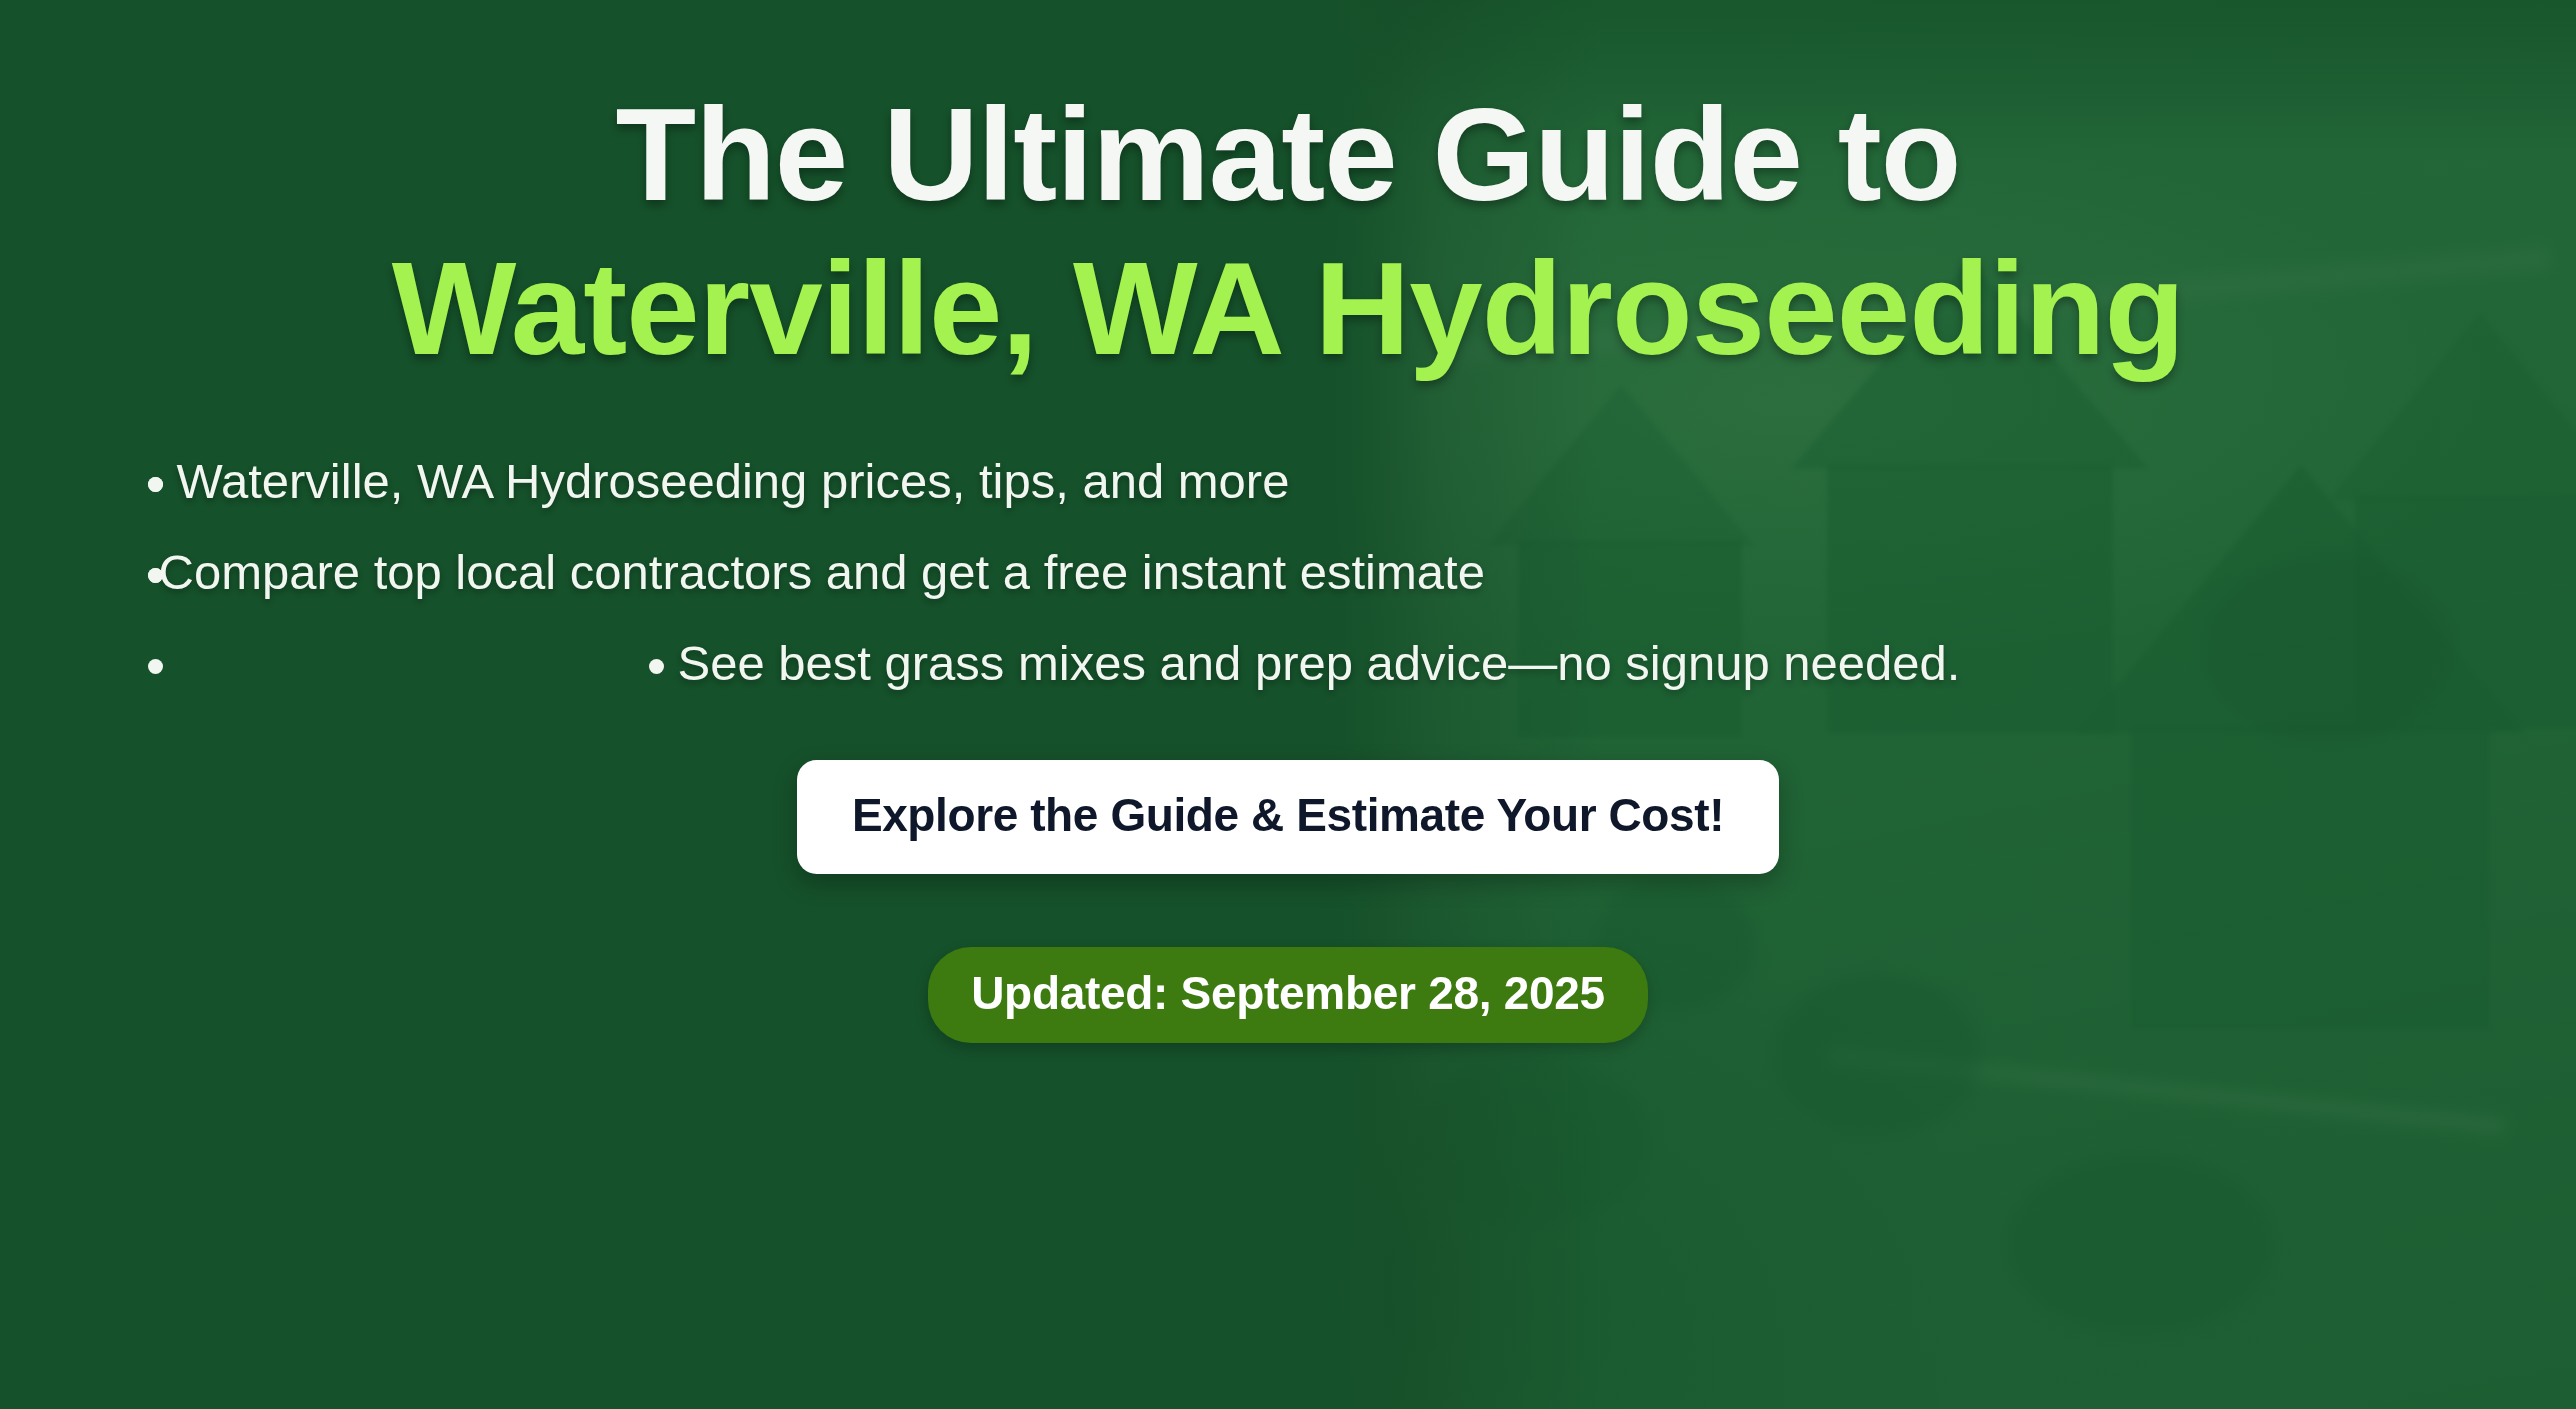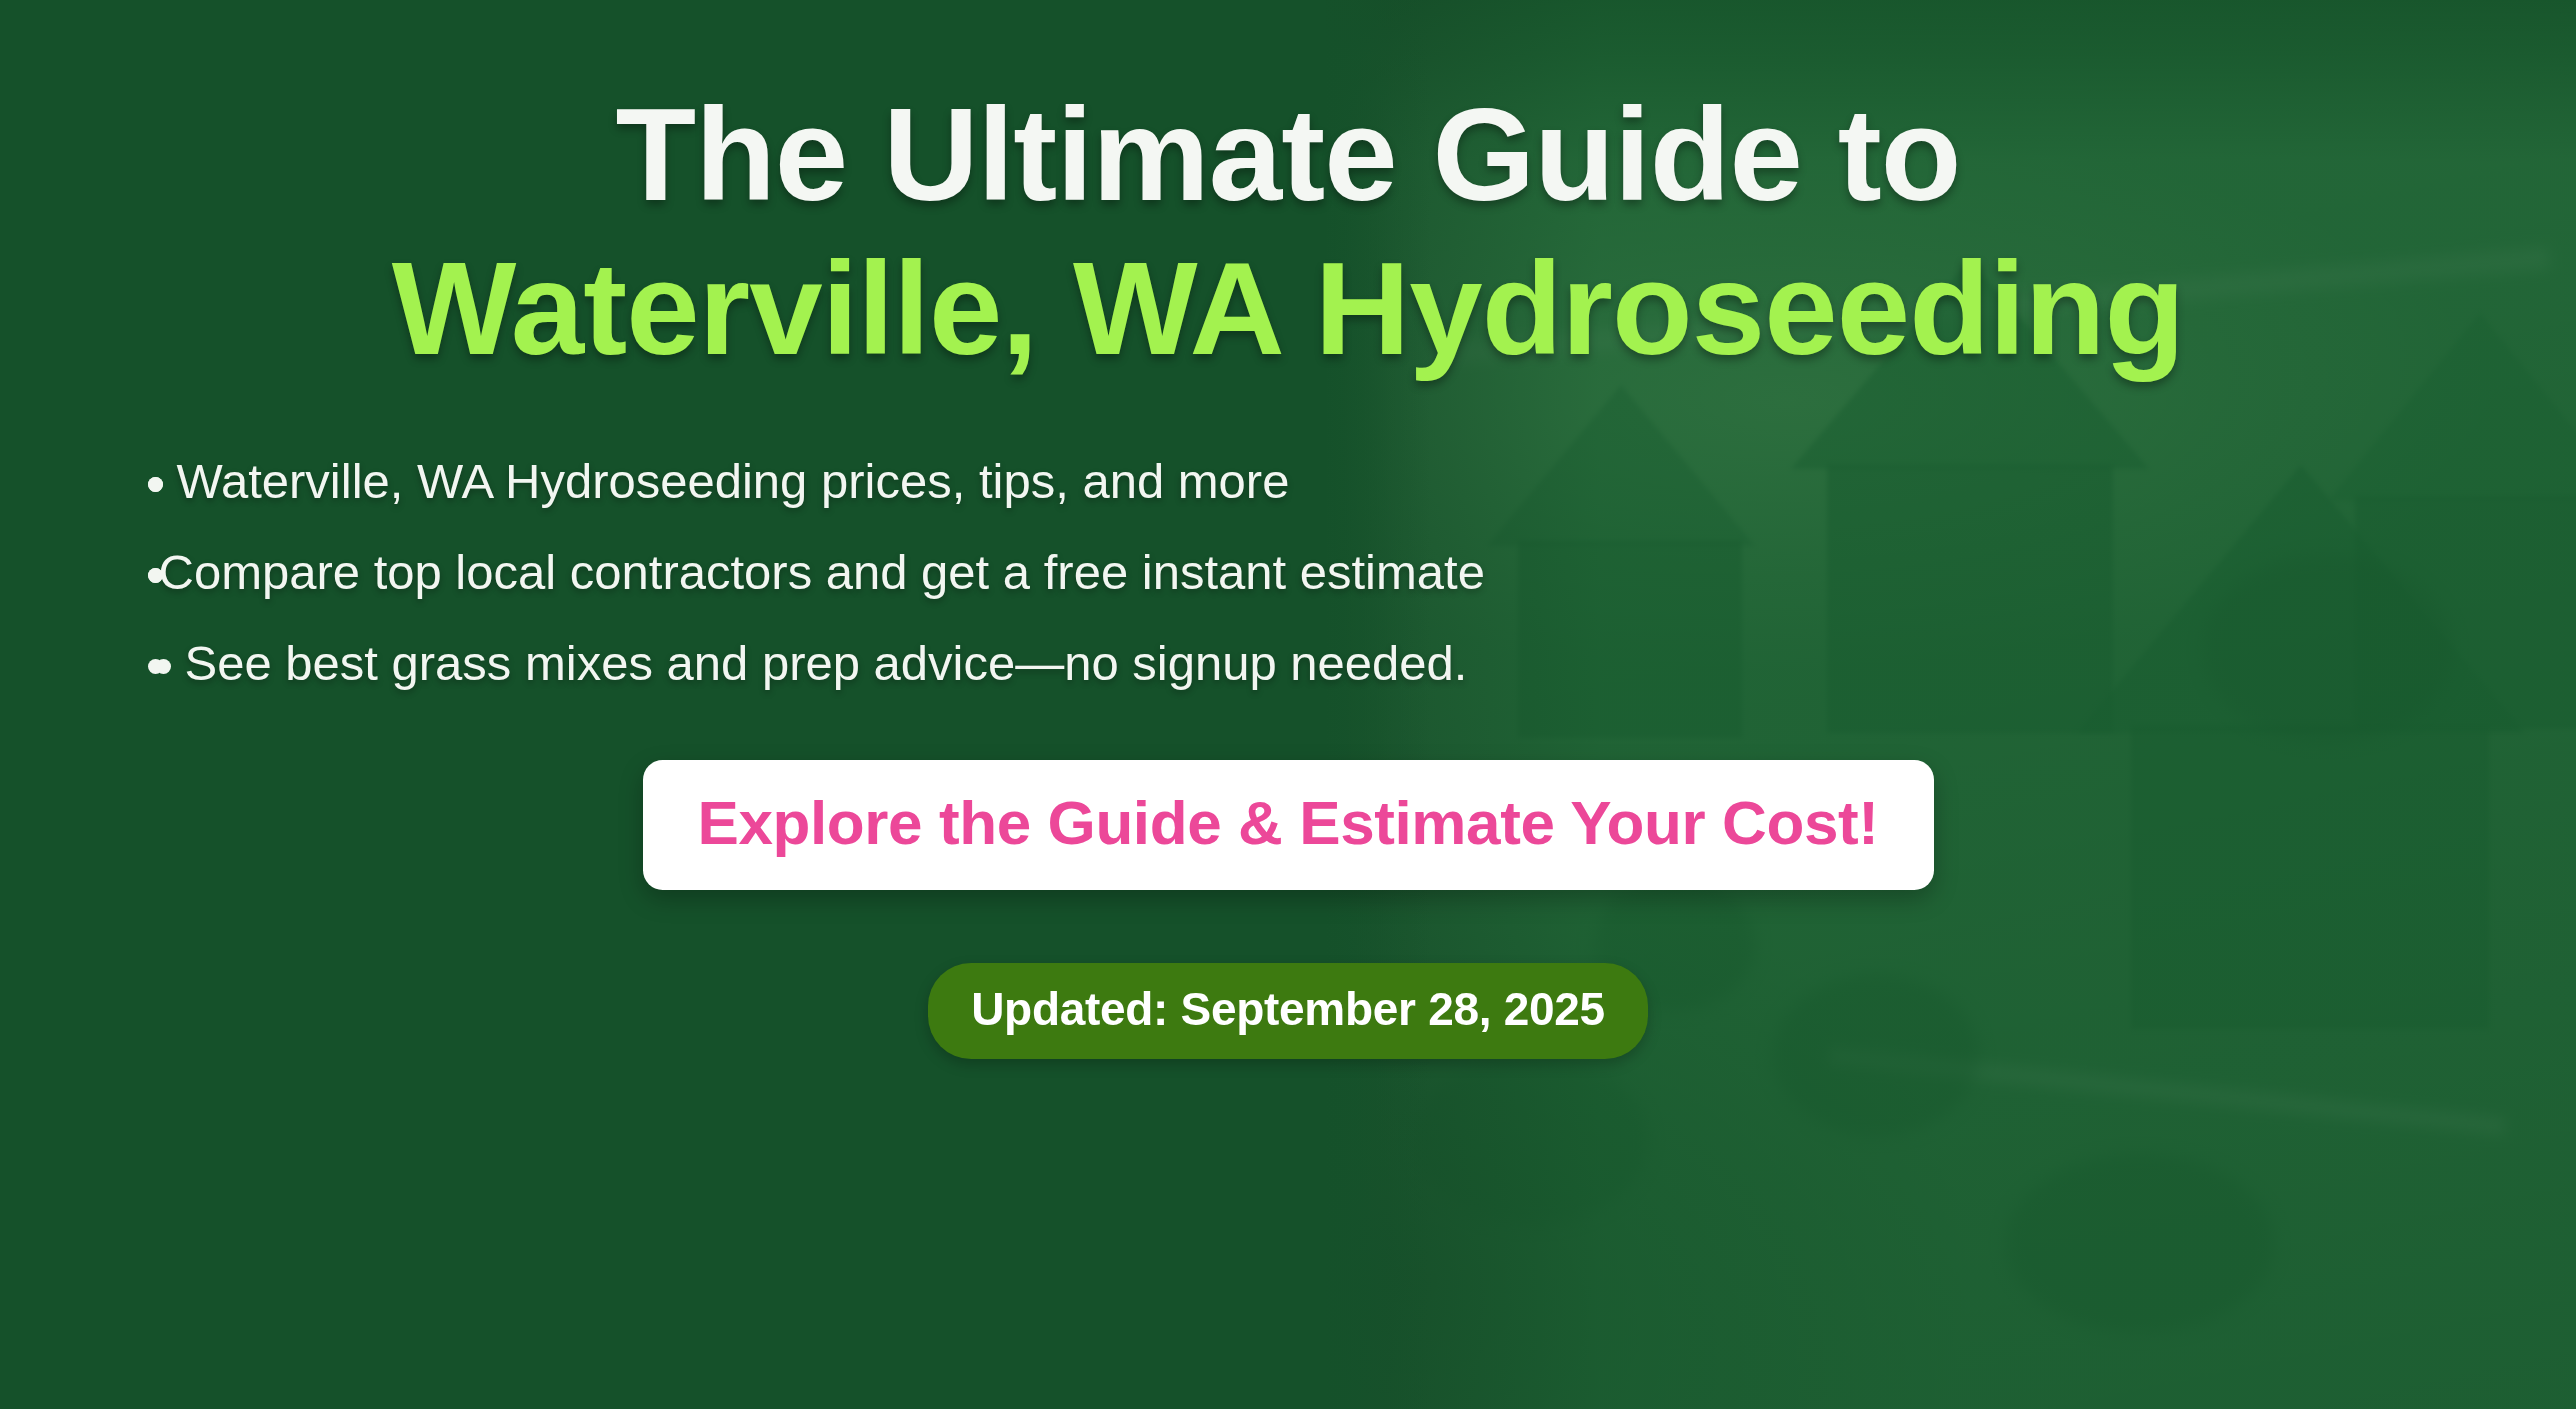--- a/index.html
+++ b/index.html
@@ -136,22 +136,22 @@
     height: 15px;
     border-radius: 50%;
     background: #f2f6f1;
   }
   .bullet-row { display: flex; justify-content: center; }
   .bullet-inner { display: inline-block; }
 
   #cta-button {
     margin-top: 30px;
     background: #ffffff;
-    color: #ec4899;
-    font-size: 62px;
+    color: #0f172a;
+    font-size: 46px;
     font-weight: 700;
     line-height: 1;
     padding: 32px 55px 36px 55px;
     border: none;
     border-radius: 19.7px;
     box-shadow: 0 9px 23px rgba(0,0,0,0.26);
     cursor: pointer;
     font-family: "Liberation Sans", sans-serif;
     white-space: nowrap;
     letter-spacing: -0.4px;
@@ -218,21 +218,21 @@
           <span style="position:absolute;left:25px;top:20.6px;width:15px;height:15px;border-radius:50%;background:#f2f6f1;"></span>
           <span>Waterville, WA Hydroseeding prices, tips, and more</span>
         </span>
       </li>
       <li class="bullet-row" style="padding-left:0;">
         <span class="bullet-inner" style="position:relative; padding-left:36px;">
           <span style="position:absolute;left:25px;top:20.6px;width:15px;height:15px;border-radius:50%;background:#f2f6f1;"></span>
           <span>Compare top local contractors and get a free instant estimate</span>
         </span>
       </li>
-      <li class="bullet-row" style="padding-left:8px;">
+      <li class="bullet-row" style="padding-left:8px;text-align:center;">
         <span class="bullet-inner" style="position:relative; padding-left:54px;">
           <span style="position:absolute;left:25px;top:20.6px;width:15px;height:15px;border-radius:50%;background:#f2f6f1;"></span>
           <span>See best grass mixes and prep advice—no signup needed.</span>
         </span>
       </li>
     </ul>
 
     <button id="cta-button">Explore the Guide &amp; Estimate Your Cost!</button>
 
     <div id="updated-badge">Updated: September 28, 2025</div>

